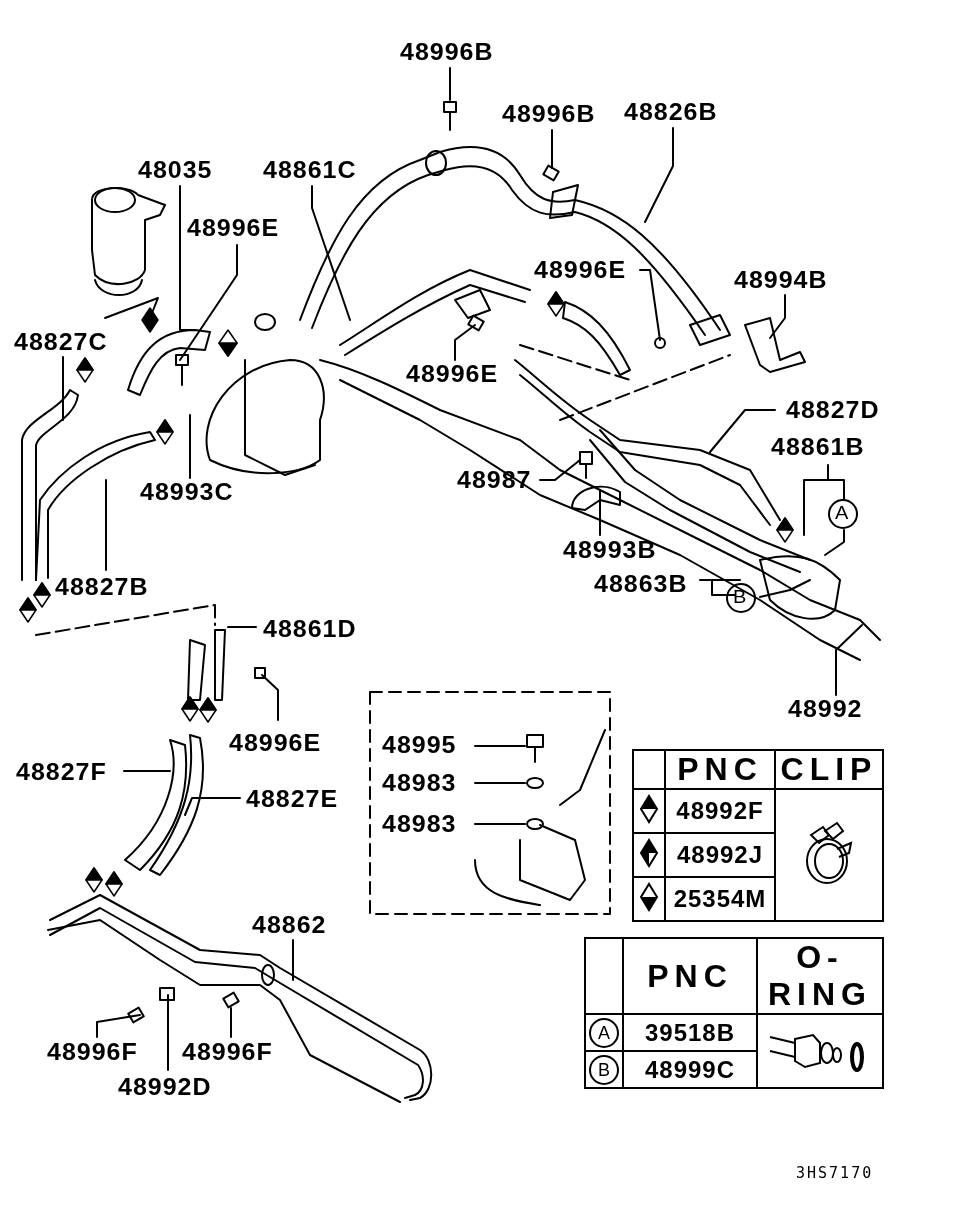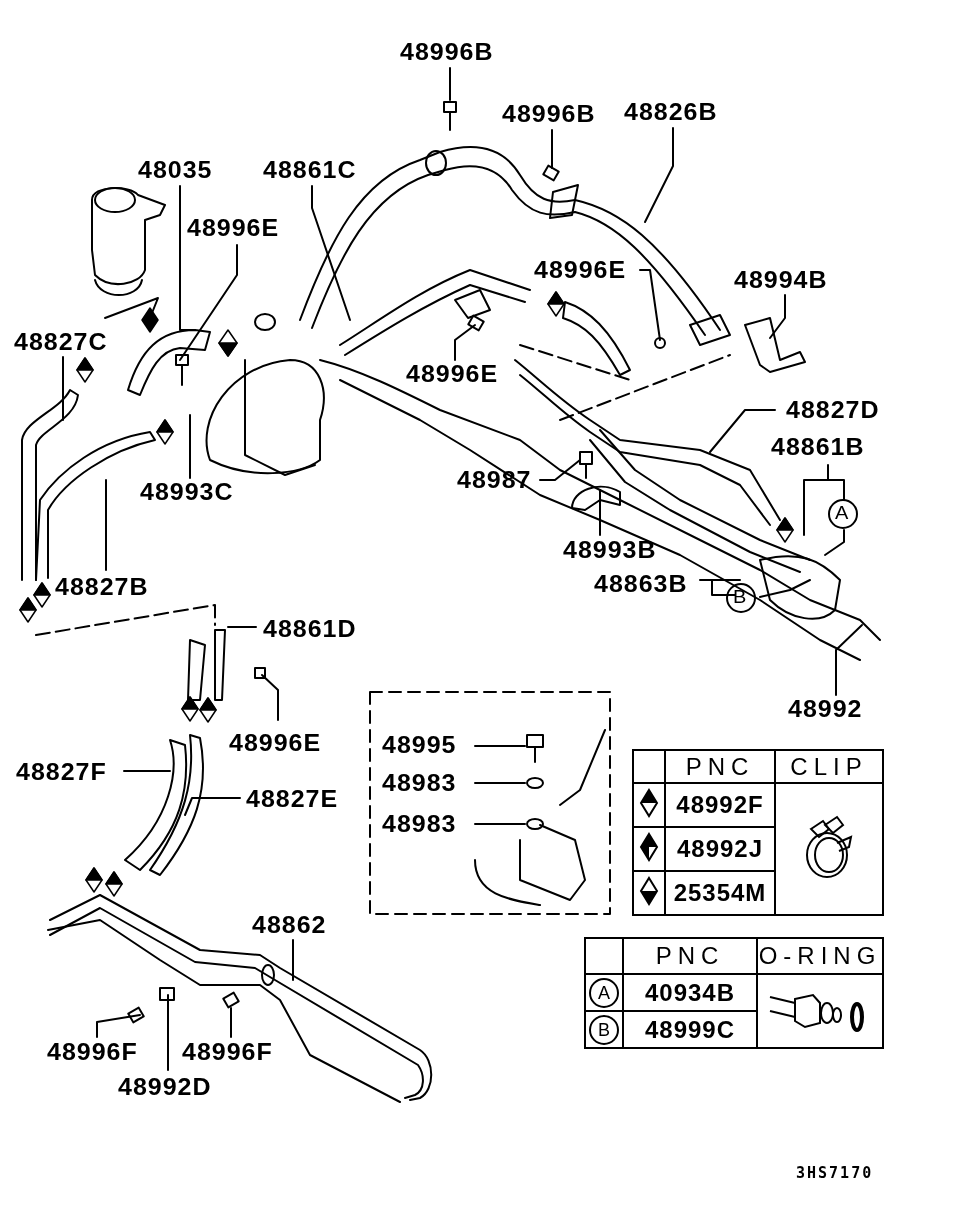--- a/index.html
+++ b/index.html
@@ -1,25 +1,25 @@
 <!DOCTYPE html>
 <html><head>
 <meta charset="utf-8">
 <style>
   html, body { margin:0; padding:0; background:#fff; }
   #root { position:relative; width:960px; height:1210px; background:#fff; overflow:hidden;
           font-family:"Liberation Sans", sans-serif; color:#000; }
   svg.art { position:absolute; left:0; top:0; }
   .lbl { position:absolute; font-family:"Liberation Sans", sans-serif; font-size:25px; font-weight:bold;
          letter-spacing:1px; line-height:1; white-space:nowrap; color:#000; transform:scaleY(0.92); }
-  .code { position:absolute; font-family:"DejaVu Sans Mono", monospace; font-size:15px; font-weight:bold;
+  .code { position:absolute; font-family:"DejaVu Sans Mono", monospace; font-size:15px; font-weight:normal;
           letter-spacing:2px; }
   table.legend { position:absolute; border-collapse:collapse; font-family:"Liberation Sans", sans-serif; }
   table.legend td, table.legend th { border:2px solid #000; padding:0; text-align:center; font-weight:bold; }
-  table.legend th { font-size:24px; letter-spacing:6px; height:30px; font-weight:normal; }
+  table.legend th { font-size:32px; letter-spacing:6px; height:30px; font-weight:bold; }
   table.legend td.pnc { font-size:24px; letter-spacing:1px; }
 </style>
 </head>
 <body>
 
 <div id="root">
 
 <svg class="art" width="960" height="1210" viewBox="0 0 960 1210" fill="none" stroke="#000" stroke-width="2" stroke-linecap="round" stroke-linejoin="round">
 
   <g>
@@ -261,21 +261,21 @@
   <tbody>
         <tr style="height:36px">
     <th style="width:36px"></th>
     <th style="width:132px">PNC</th>
     <th>O-RING</th>
   </tr>
   <tr style="height:37px">
     <td>
       <span style="display:inline-block;width:26px;height:26px;border:2px solid #000;border-radius:50%;line-height:26px;font-size:18px;font-weight:normal">A</span>
     </td>
-    <td class="pnc">40934B</td>
+    <td class="pnc">39518B</td>
     <td rowspan="2">
       <svg width="110" height="60" viewBox="0 0 110 60" fill="none" stroke="#000" stroke-width="2">
         <line x1="5" y1="18" x2="30" y2="24"></line>
               <line x1="5" y1="32" x2="30" y2="38"></line>
         <path d="M30 20 L48 16 L55 24 L55 44 L40 48 L30 42 Z"></path>
         <ellipse cx="62" cy="34" rx="6" ry="10"></ellipse>
               <ellipse cx="72" cy="36" rx="4" ry="7"></ellipse>
         <ellipse cx="92" cy="38" rx="5" ry="13" stroke-width="4"></ellipse>
       </svg>
     </td>

